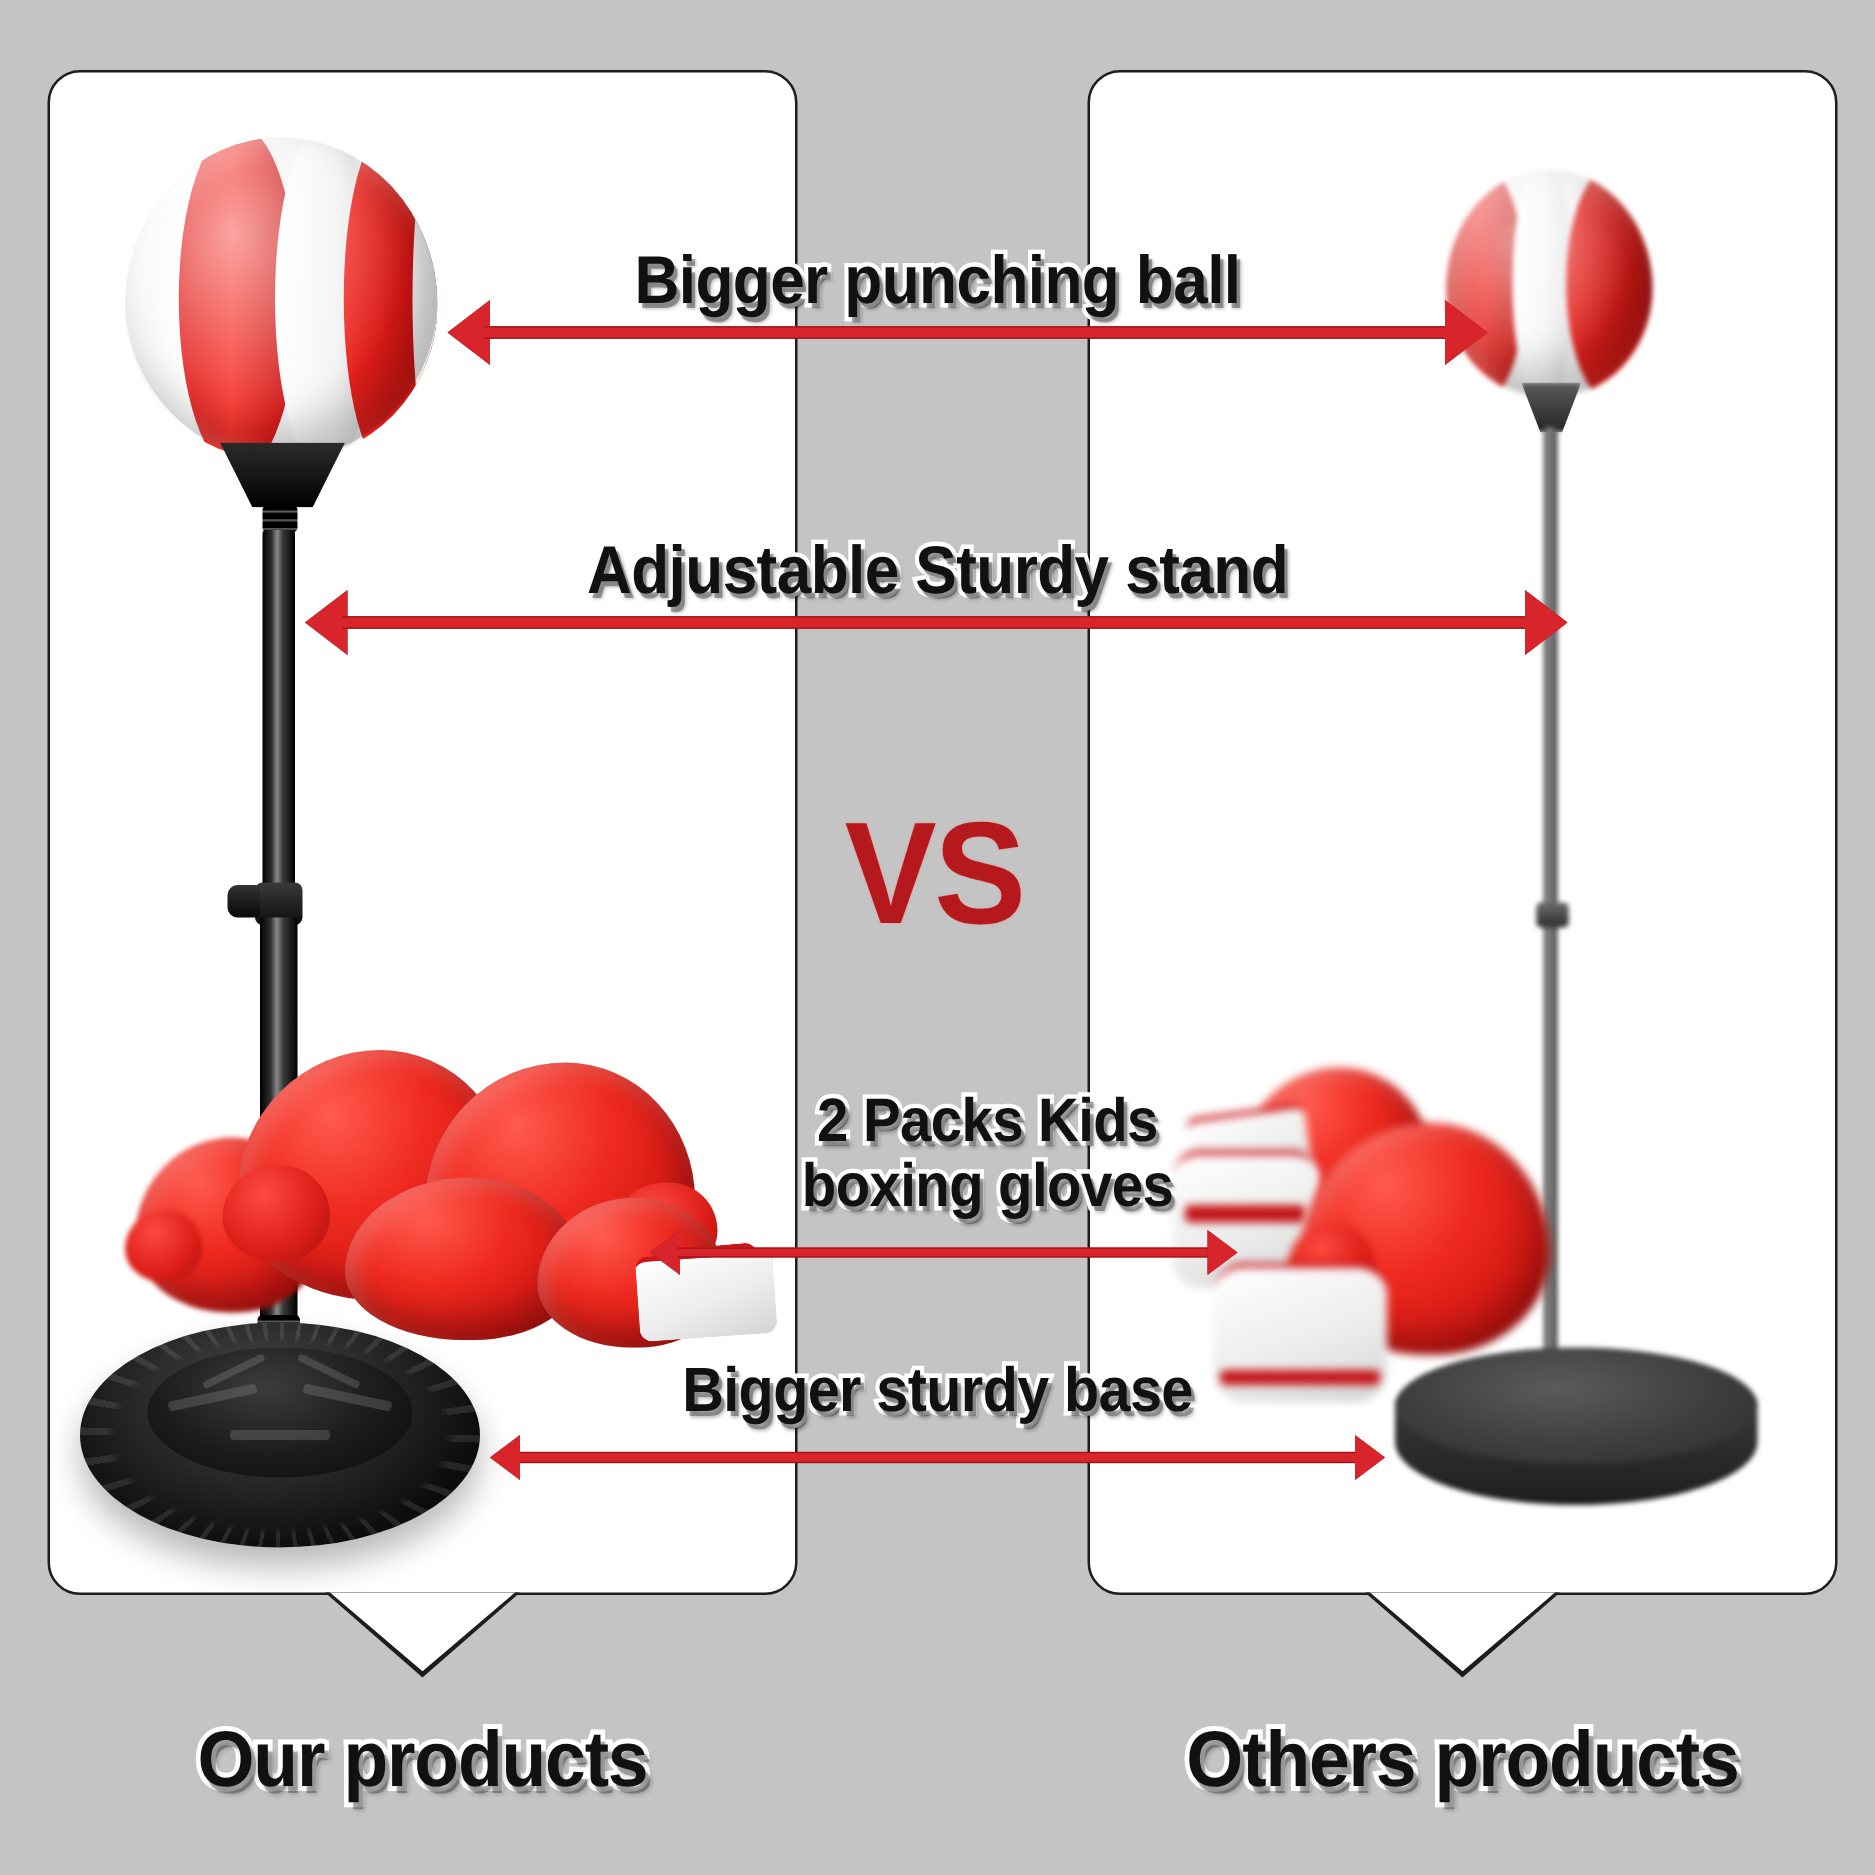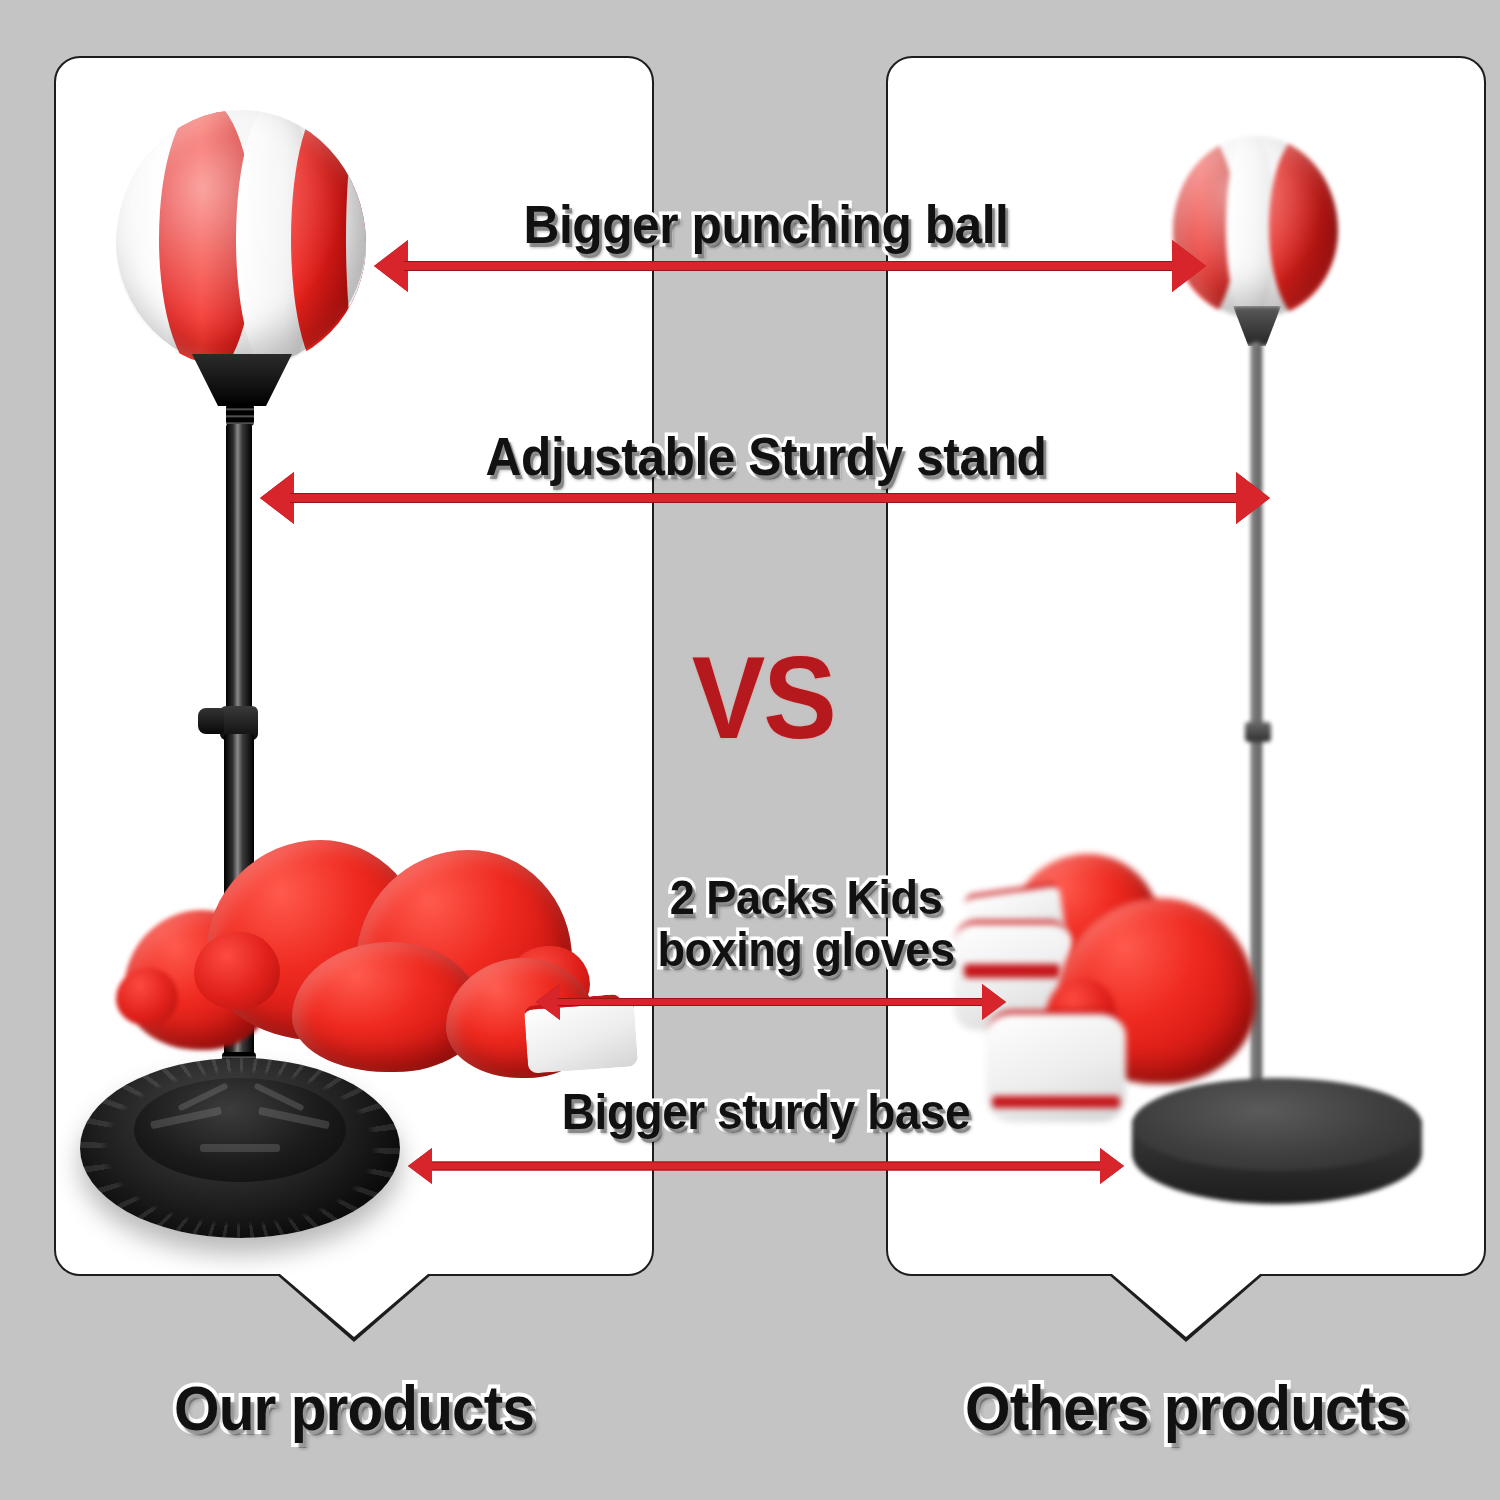--- a/index.html
+++ b/index.html
@@ -10,21 +10,21 @@
     width: 1500px;
     height: 1500px;
     background: #c4c4c4;
     font-family: "Liberation Sans", sans-serif;
     overflow: hidden;
     position: relative;
   }
 
   #stage {
     position: absolute;
-    left: 16px; top: 0;
+    left: 0; top: 0;
     width: 1212px;
     height: 1500px;
     text-decoration: underline;
   }
 
   
   .panel {
     position: absolute;
     background: #ffffff;
     border: 2px solid #1d1d1d;

